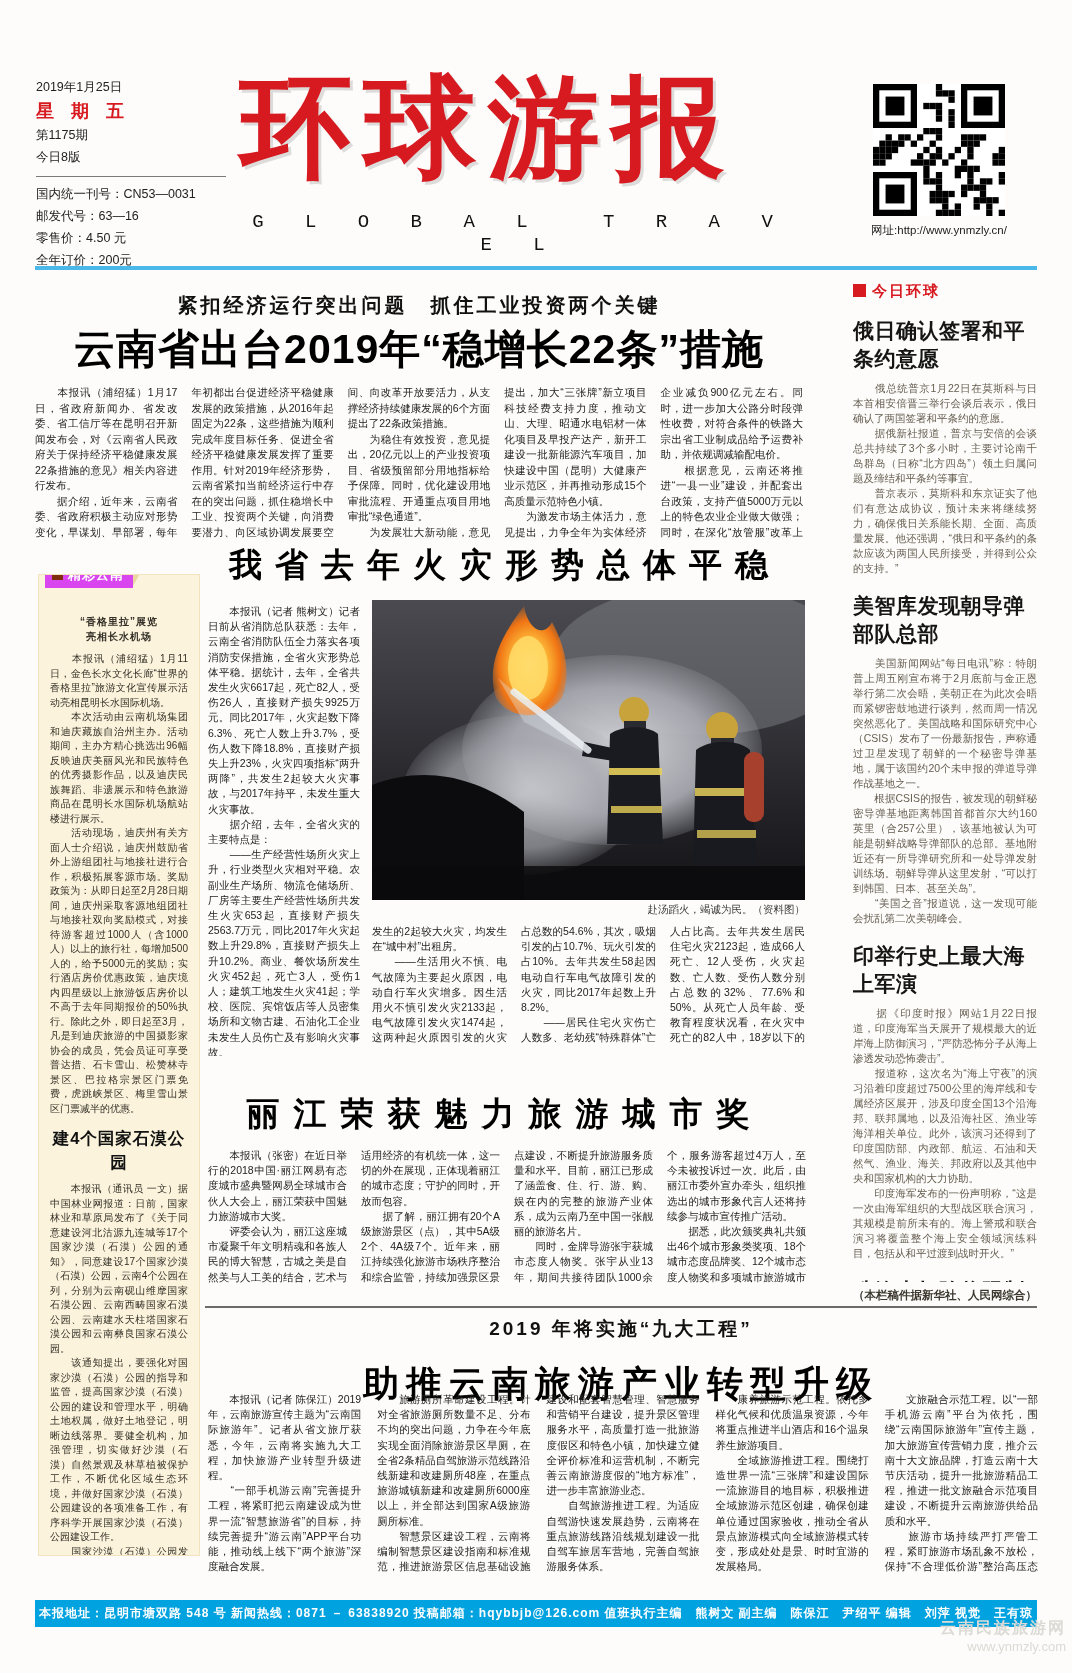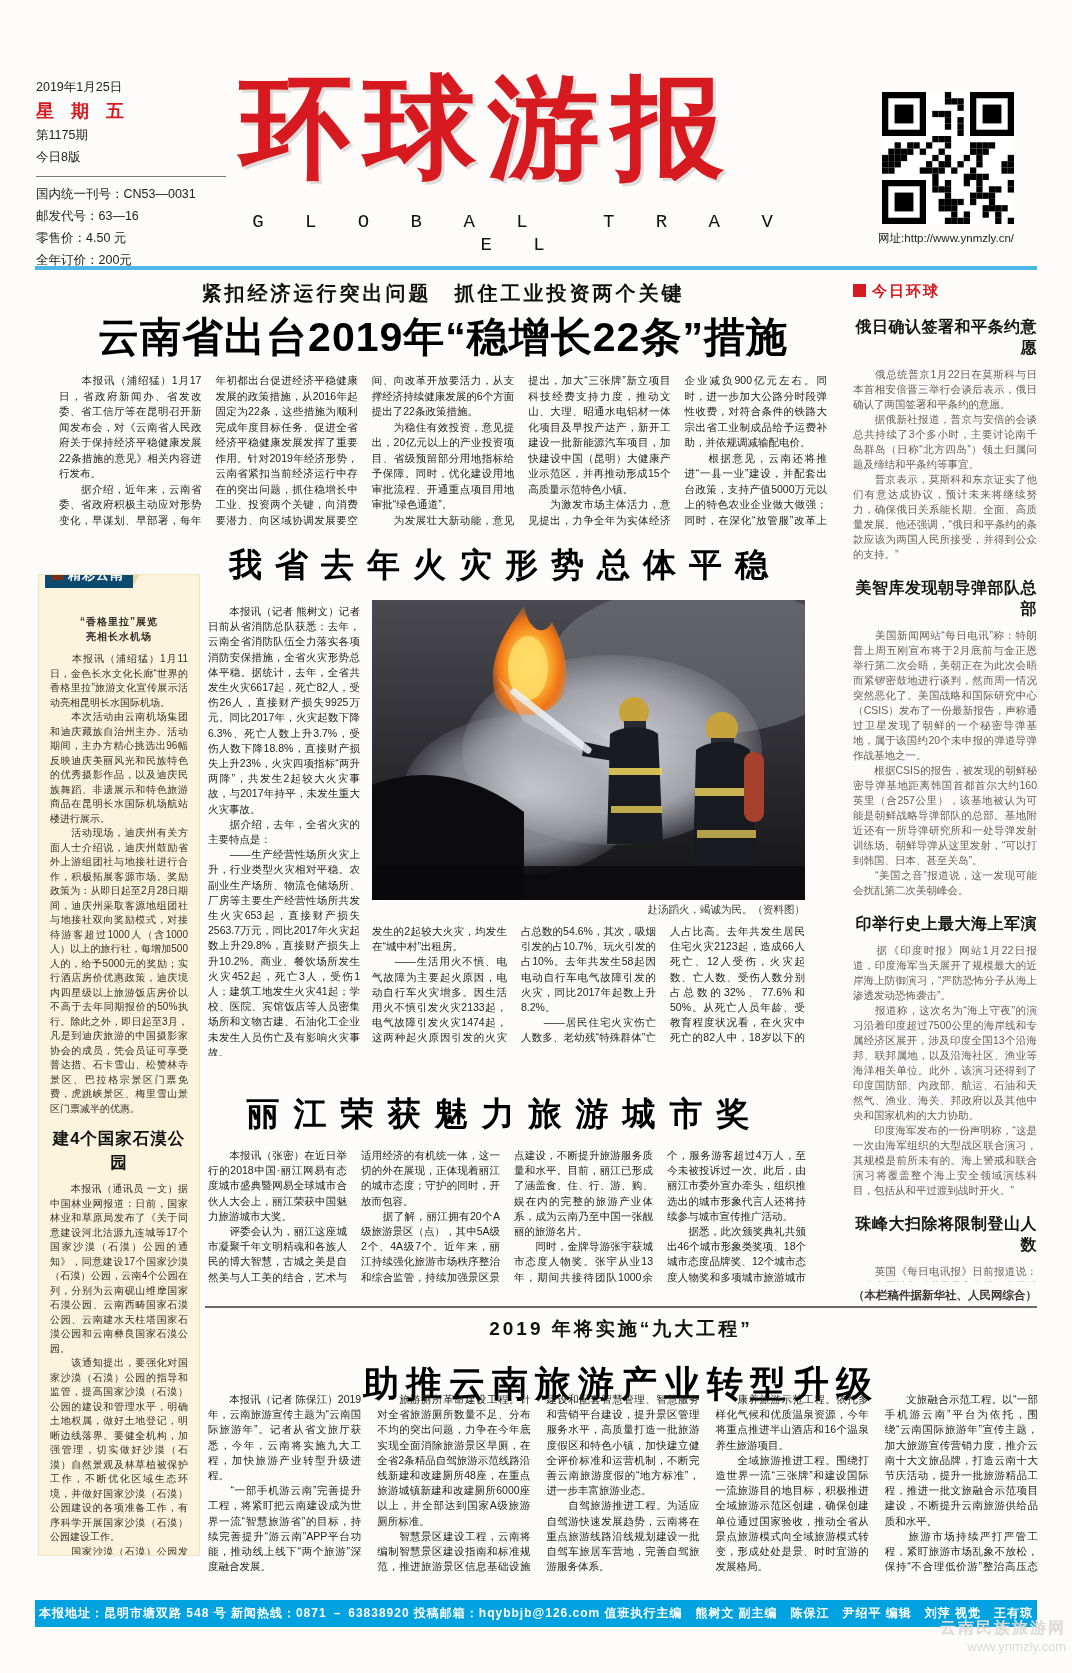--- a/index.html
+++ b/index.html
@@ -10,41 +10,41 @@
   
   .pub-info{left:36px;top:76px;width:200px;font-size:12.5px;line-height:22px;color:#222;}
   .pub-weekday{color:#d71920;font-weight:bold;font-size:18px;letter-spacing:6px;line-height:26px;}
   .pub-divider{border:none;border-top:1px solid #7a7a7a;margin:8px 0 6px 0;width:190px;}
   .masthead-title{left:240px;top:52px;width:560px;font-family:"DejaVu Serif","Liberation Serif",serif;
     font-weight:900;font-size:112px;line-height:150px;color:#d71920;letter-spacing:12px;
     text-shadow:3px 3px 0 rgba(160,160,160,.35);}
   .masthead-en{left:240px;top:208px;width:560px;text-align:center;font-family:Liberation Mono, monospace;
     font-size:19px;letter-spacing:15px;color:#111;}
   .masthead-slogan{left:240px;top:234px;width:560px;text-align:center;font-size:16px;font-weight:bold;letter-spacing:9px;color:#111;}
-  .qr-wrap{left:864px;top:92px;width:150px;text-align:right;}
+  .qr-wrap{left:864px;top:84px;width:150px;text-align:center;}
   .qr-caption{font-size:11.5px;color:#222;margin-top:3px;white-space:nowrap;}
   .rule-cyan{left:35px;top:266px;width:1002px;height:4px;background:#4ab9e9;}
 
   
-  .top-story{left:35px;top:280px;width:768px;margin-left:24px;}
+  .top-story{left:35px;top:292px;width:768px;}
   .kicker{text-align:center;font-size:20px;font-weight:bold;letter-spacing:3px;color:#111;}
   .top-headline{text-align:center;font-size:41px;font-weight:900;letter-spacing:1px;color:#000;margin-top:6px;line-height:48px;}
   .top-body{margin-top:12px;height:160px;column-count:5;column-gap:14px;font-size:10.5px;line-height:15.5px;overflow:hidden;color:#222;}
 
   
   .wn{left:853px;top:282px;width:184px;height:1000px;overflow:hidden;}
   .wn-label{font-size:15px;font-weight:bold;color:#d71920;letter-spacing:2px;}
   .sq{display:inline-block;width:13px;height:13px;background:#d71920;margin-right:6px;vertical-align:-1px;}
-  .wn h3{font-size:16px;font-weight:bold;color:#151515;margin:16px 0 8px 0;letter-spacing:.5px;text-align:right;}
+  .wn h3{font-size:21px;font-weight:bold;color:#151515;margin:16px 0 8px 0;letter-spacing:.5px;}
   .wn .pre{font-size:10.5px;line-height:15px;color:#655d50;}
   .wn-credit{left:853px;top:1288px;width:184px;font-size:11.5px;font-weight:bold;color:#3c382f;}
 
   
   .hl{left:38px;top:574px;width:162px;height:982px;background:#fbf3dc;border:1px solid #f0e3bd;box-sizing:border-box;padding:30px 11px 10px 11px;overflow:hidden;}
-  .hl-tab{position:absolute;top:-12px;left:6px;background:#0c4a6e;color:#fff;font-size:13px;font-weight:bold;
+  .hl-tab{position:absolute;top:-12px;left:6px;background:#d946ef;color:#fff;font-size:13px;font-weight:bold;
     padding:3px 9px 4px 7px;letter-spacing:1px;}
   .hl-tab .sq{background:#7e2d0e;width:11px;height:11px;margin-right:5px;}
   .hl-tab::after{content:"";position:absolute;right:-13px;top:0;border-top:23px solid #ecd6a2;border-right:13px solid transparent;}
   .hl h3{font-size:16.5px;font-weight:bold;text-align:center;color:#111;margin:10px 0 8px 0;line-height:24px;letter-spacing:1px;}
   .hl .pre{font-size:10px;line-height:14.5px;color:#332f26;}
 
   
   .fire-headline{left:205px;top:543px;width:600px;text-align:center;font-size:33px;font-weight:900;letter-spacing:13px;color:#000;}
   .fire-col1{left:208px;top:604px;width:152px;height:452px;font-size:10.5px;line-height:15.2px;overflow:hidden;color:#222;}
   .photo{left:372px;top:600px;width:433px;height:300px;}

